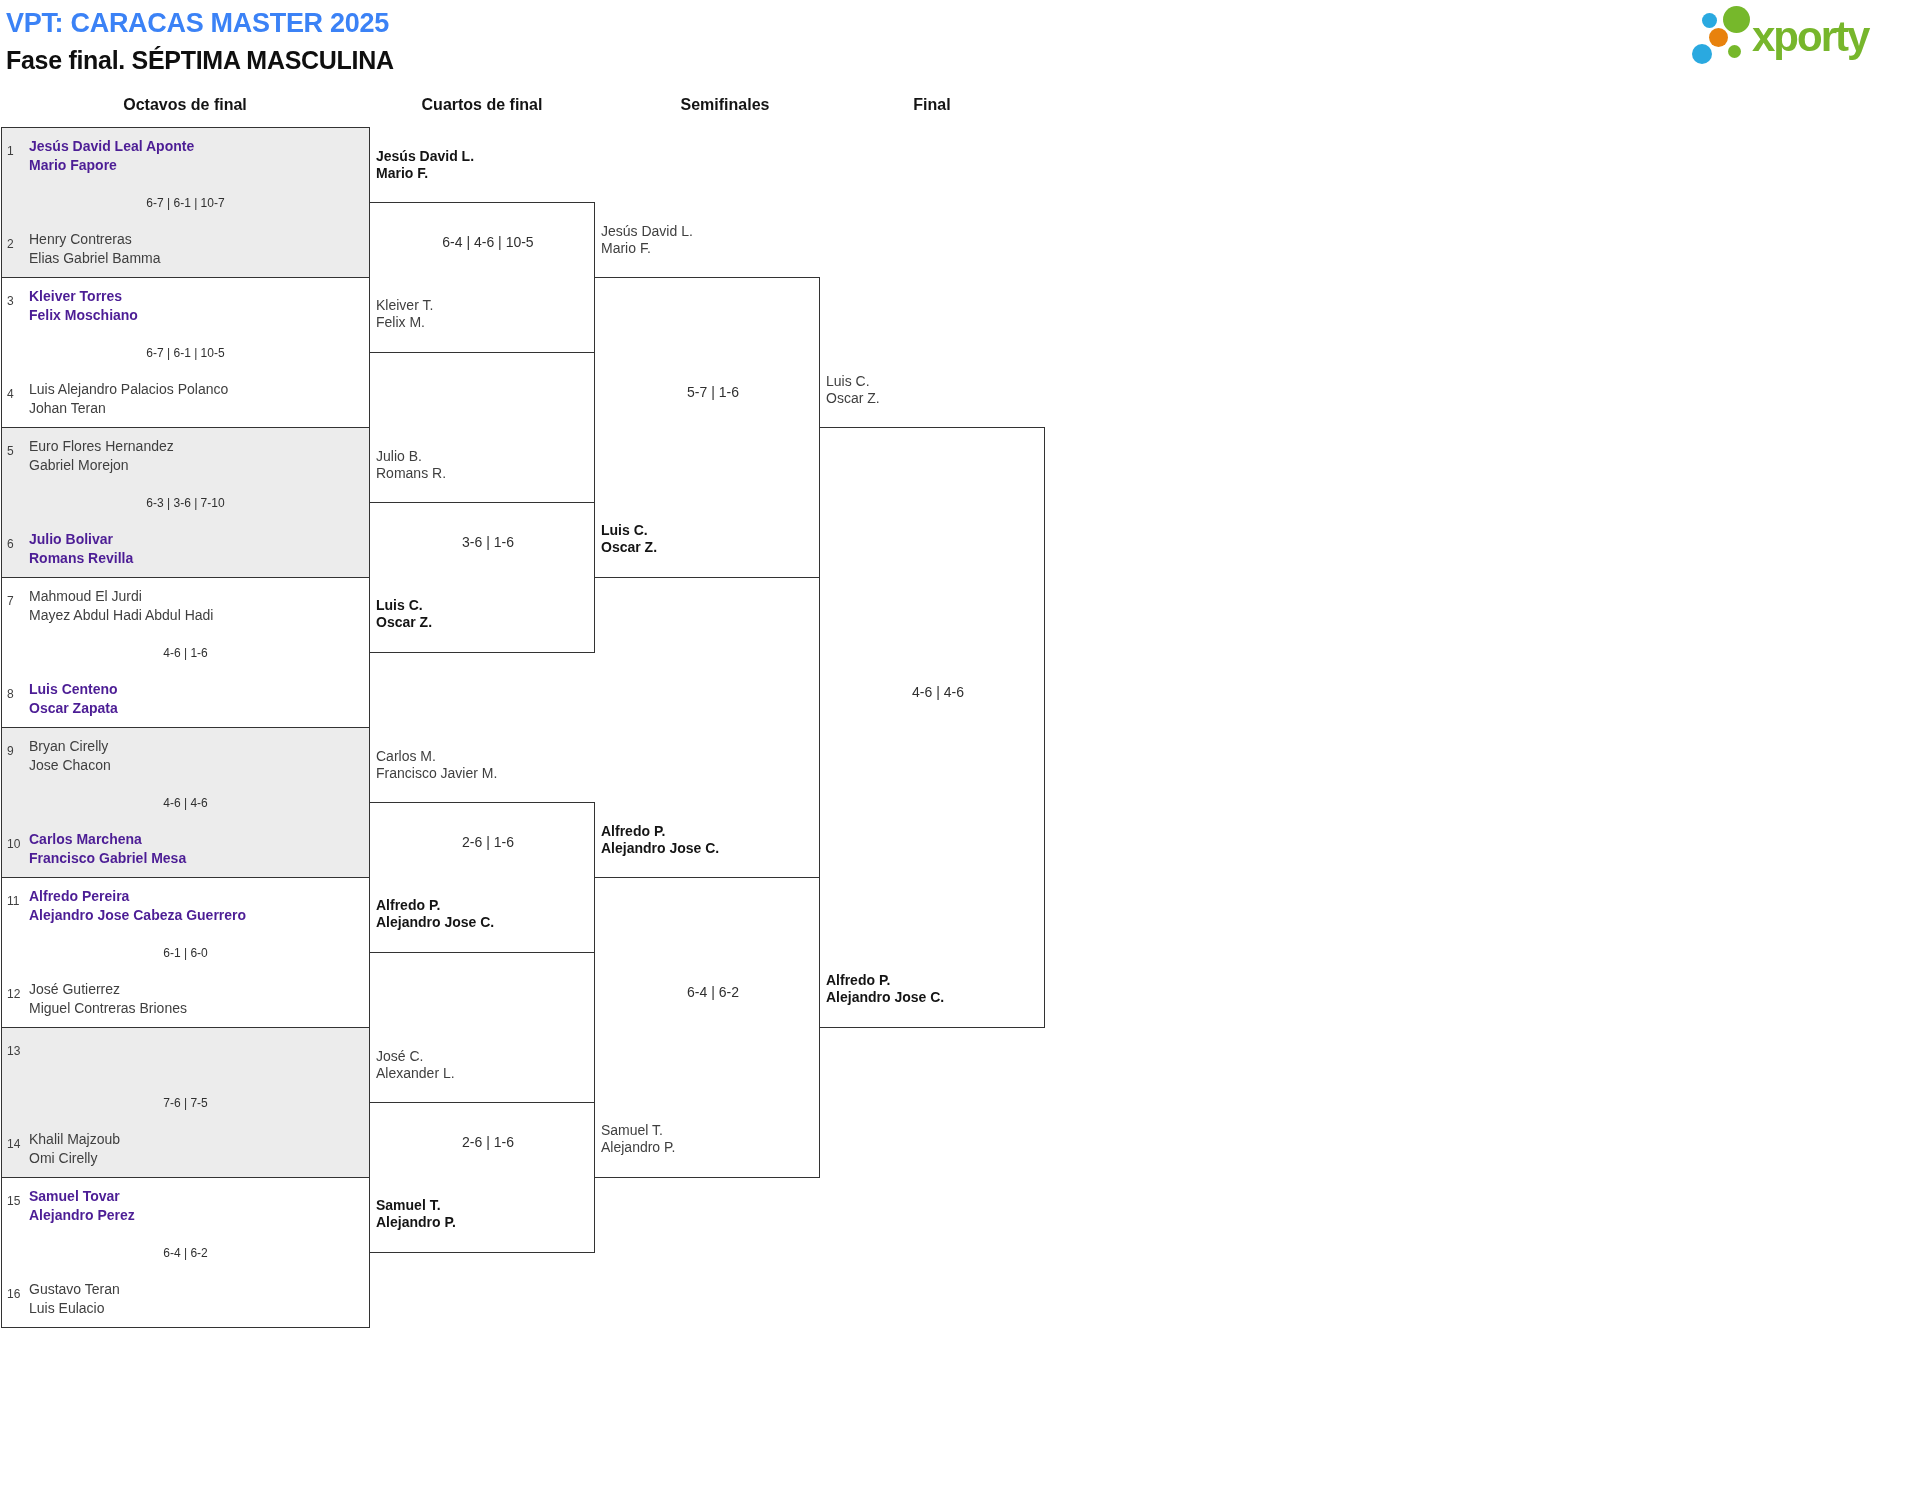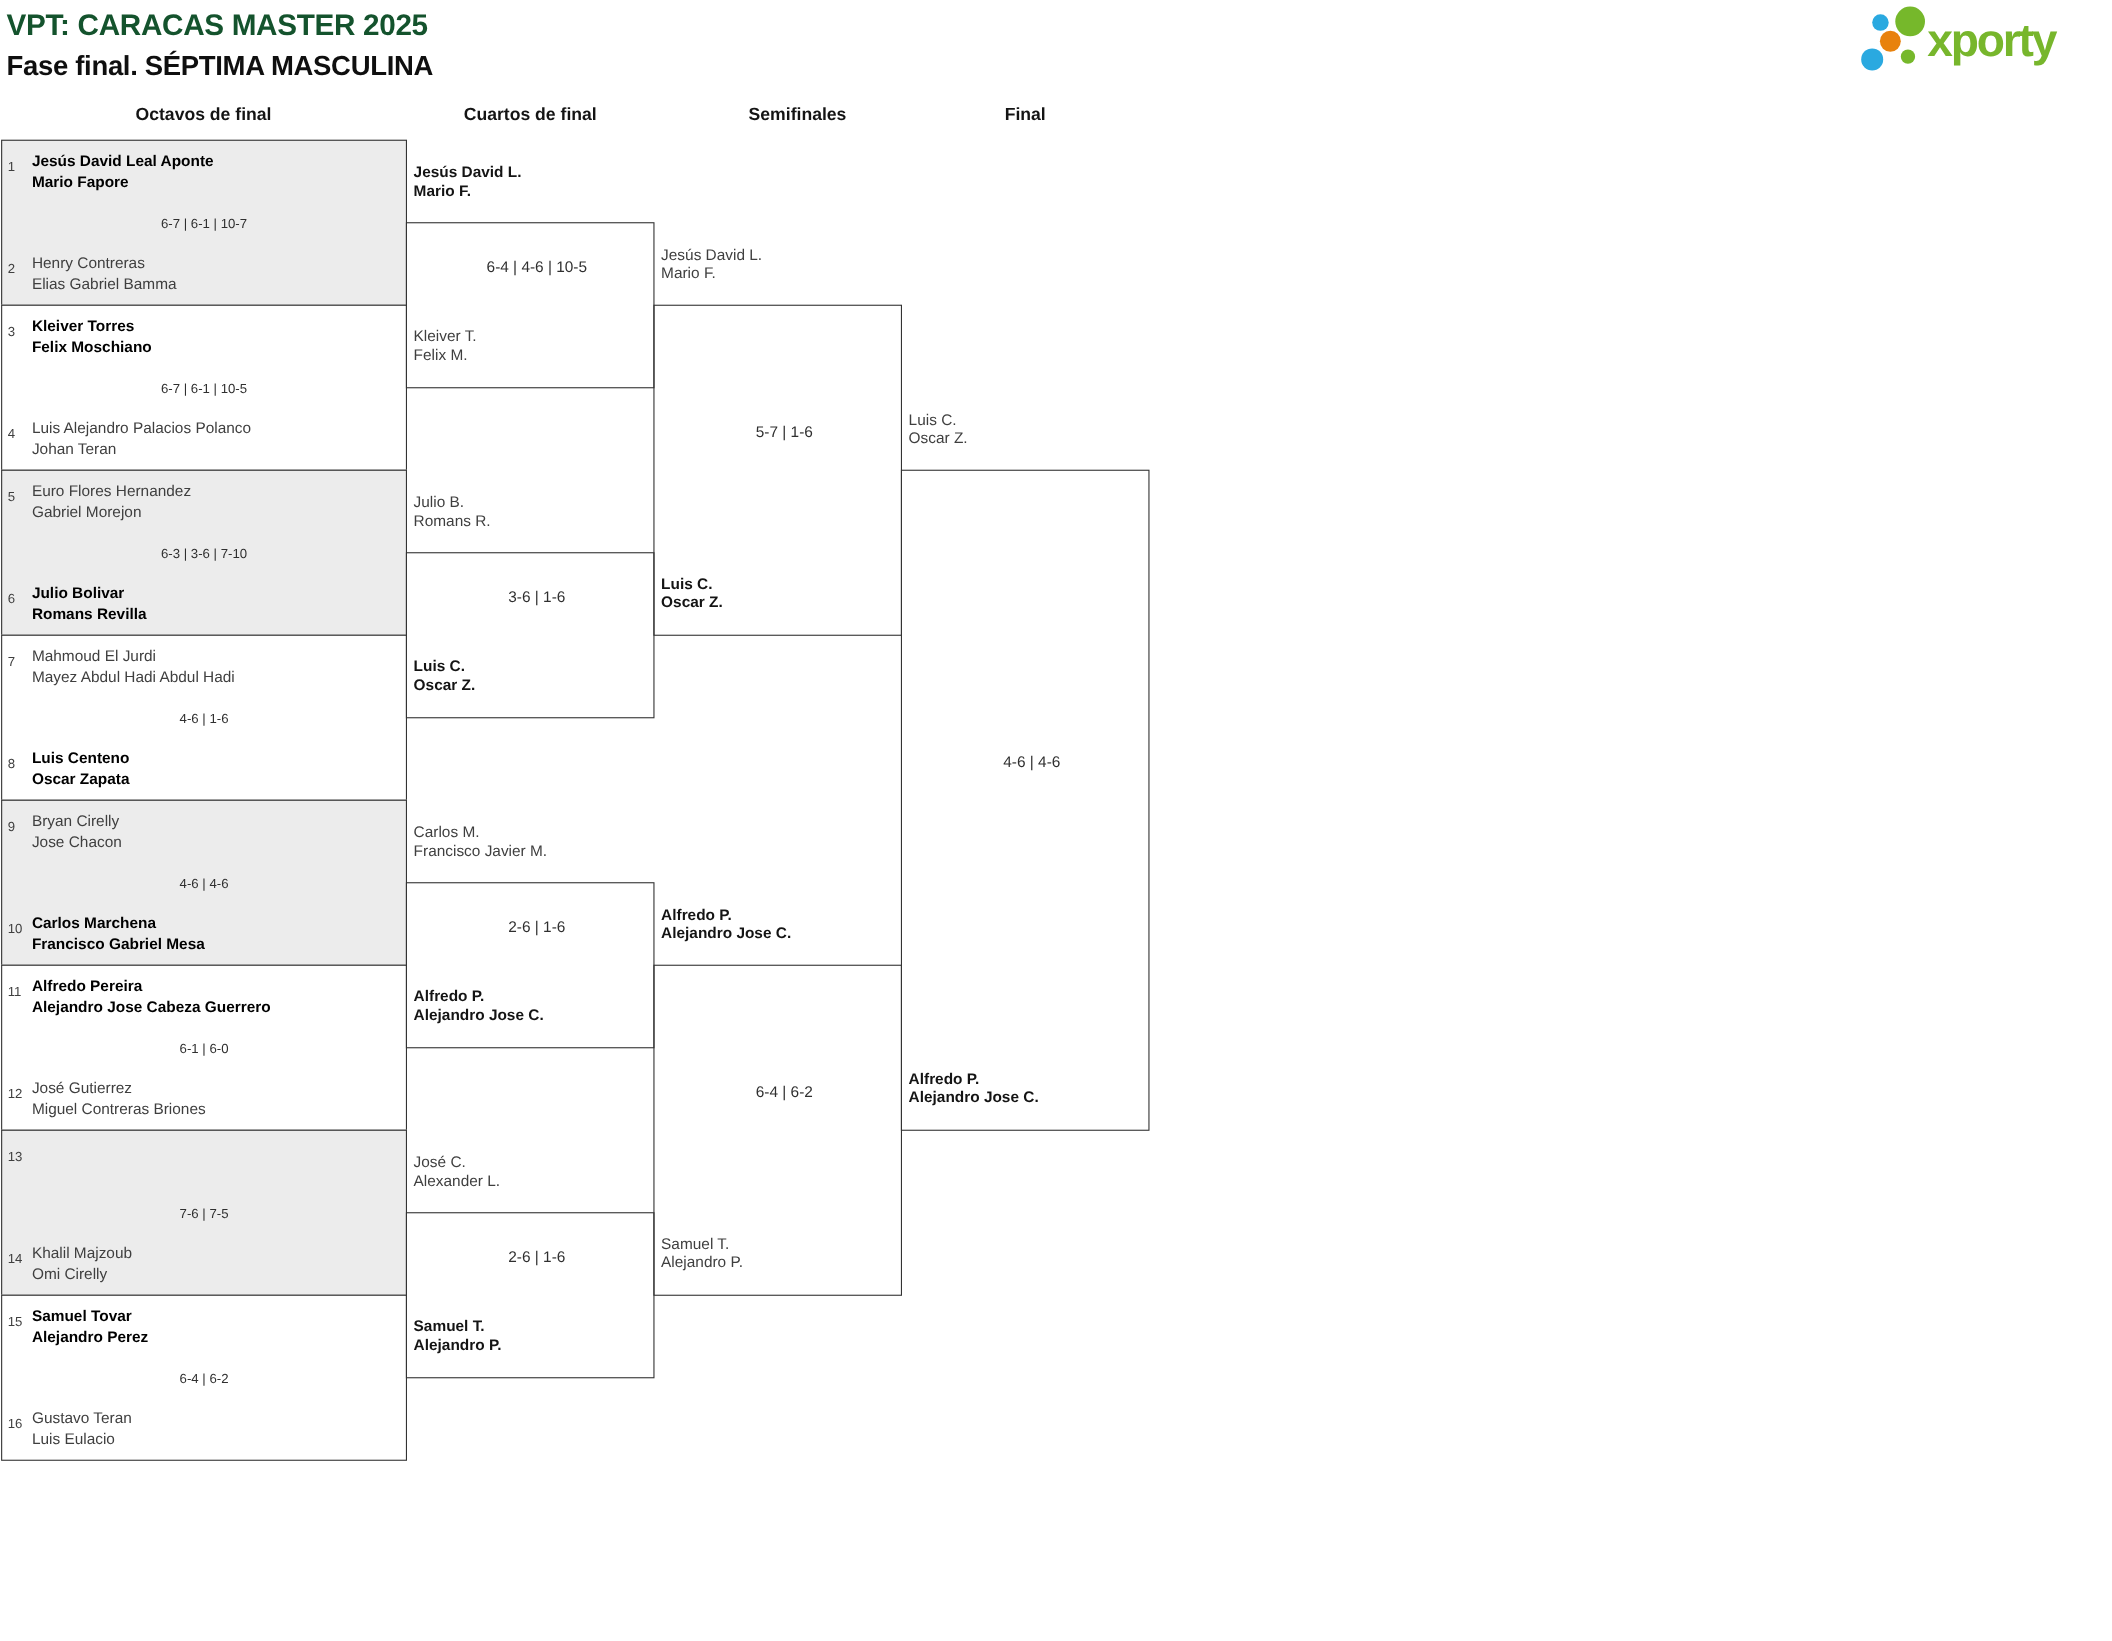--- a/index.html
+++ b/index.html
@@ -1,20 +1,20 @@
 <!DOCTYPE html>
 <html><head>
 <meta charset="utf-8">
 <style>
   html,body{margin:0;padding:0;background:#fff;}
   .page{position:relative;width:1920px;height:1492px;background:#ffffff;overflow:hidden;
         font-family:"Liberation Sans", sans-serif;color:#141414;}
 
   
-  .title{position:absolute;left:6px;top:8px;font-size:27px;font-weight:700;color:#14532d;letter-spacing:-0.3px;}
+  .title{position:absolute;left:6px;top:8px;font-size:27px;font-weight:700;color:#3b82f6;letter-spacing:-0.3px;}
   .subtitle{position:absolute;left:6px;top:46px;font-size:25px;font-weight:700;color:#0f0f0f;letter-spacing:-0.3px;}
 
   
   .logo{position:absolute;left:1690px;top:4px;width:225px;height:62px;}
   .dot{position:absolute;border-radius:50%;}
   .dot-green-big{left:33px;top:2px;width:27px;height:27px;background:#76b82b;}
   .dot-blue-small{left:12px;top:9px;width:15px;height:15px;background:#2aa9e0;}
   .dot-orange{left:19px;top:24px;width:19px;height:19px;background:#e8820d;}
   .dot-blue-big{left:2px;top:40px;width:20px;height:20px;background:#2aa9e0;}
   .dot-green-small{left:38px;top:41px;width:13px;height:13px;background:#76b82b;}
@@ -30,21 +30,21 @@
   
   .r16{position:absolute;left:1px;width:369px;height:151px;border:1px solid #333;
        box-sizing:border-box;background:#ffffff;}
   .r16.shaded{background:#ececec;}
   .seed{position:absolute;left:5px;width:20px;font-size:12px;color:#3f3f3f;}
   .seed-top{top:16px;}
   .seed-bottom{top:109px;}
   .team{position:absolute;left:27px;right:6px;font-size:14px;line-height:19px;color:#3f3f3f;}
   .team-top{top:9px;}
   .team-bottom{bottom:9px;}
-  .winner{color:#000000;font-weight:bold;}
+  .winner{color:#4c1d95;font-weight:bold;}
   .r16 .score{position:absolute;left:0;right:0;top:50%;transform:translateY(-50%);
               text-align:center;font-size:12px;color:#2f2f2f;}
 
   
   .rect{position:absolute;border:1px solid #333;box-sizing:border-box;background:transparent;text-decoration:underline;}
   .qf{left:369px;width:226px;height:151px;}
   .qf-1{top:202px;} .qf-2{top:502px;} .qf-3{top:802px;} .qf-4{top:1102px;}
   .sf{left:594px;width:226px;height:301px;}
   .sf-1{top:277px;} .sf-2{top:877px;}
   .fin{left:819px;width:226px;height:601px;top:427px;}

